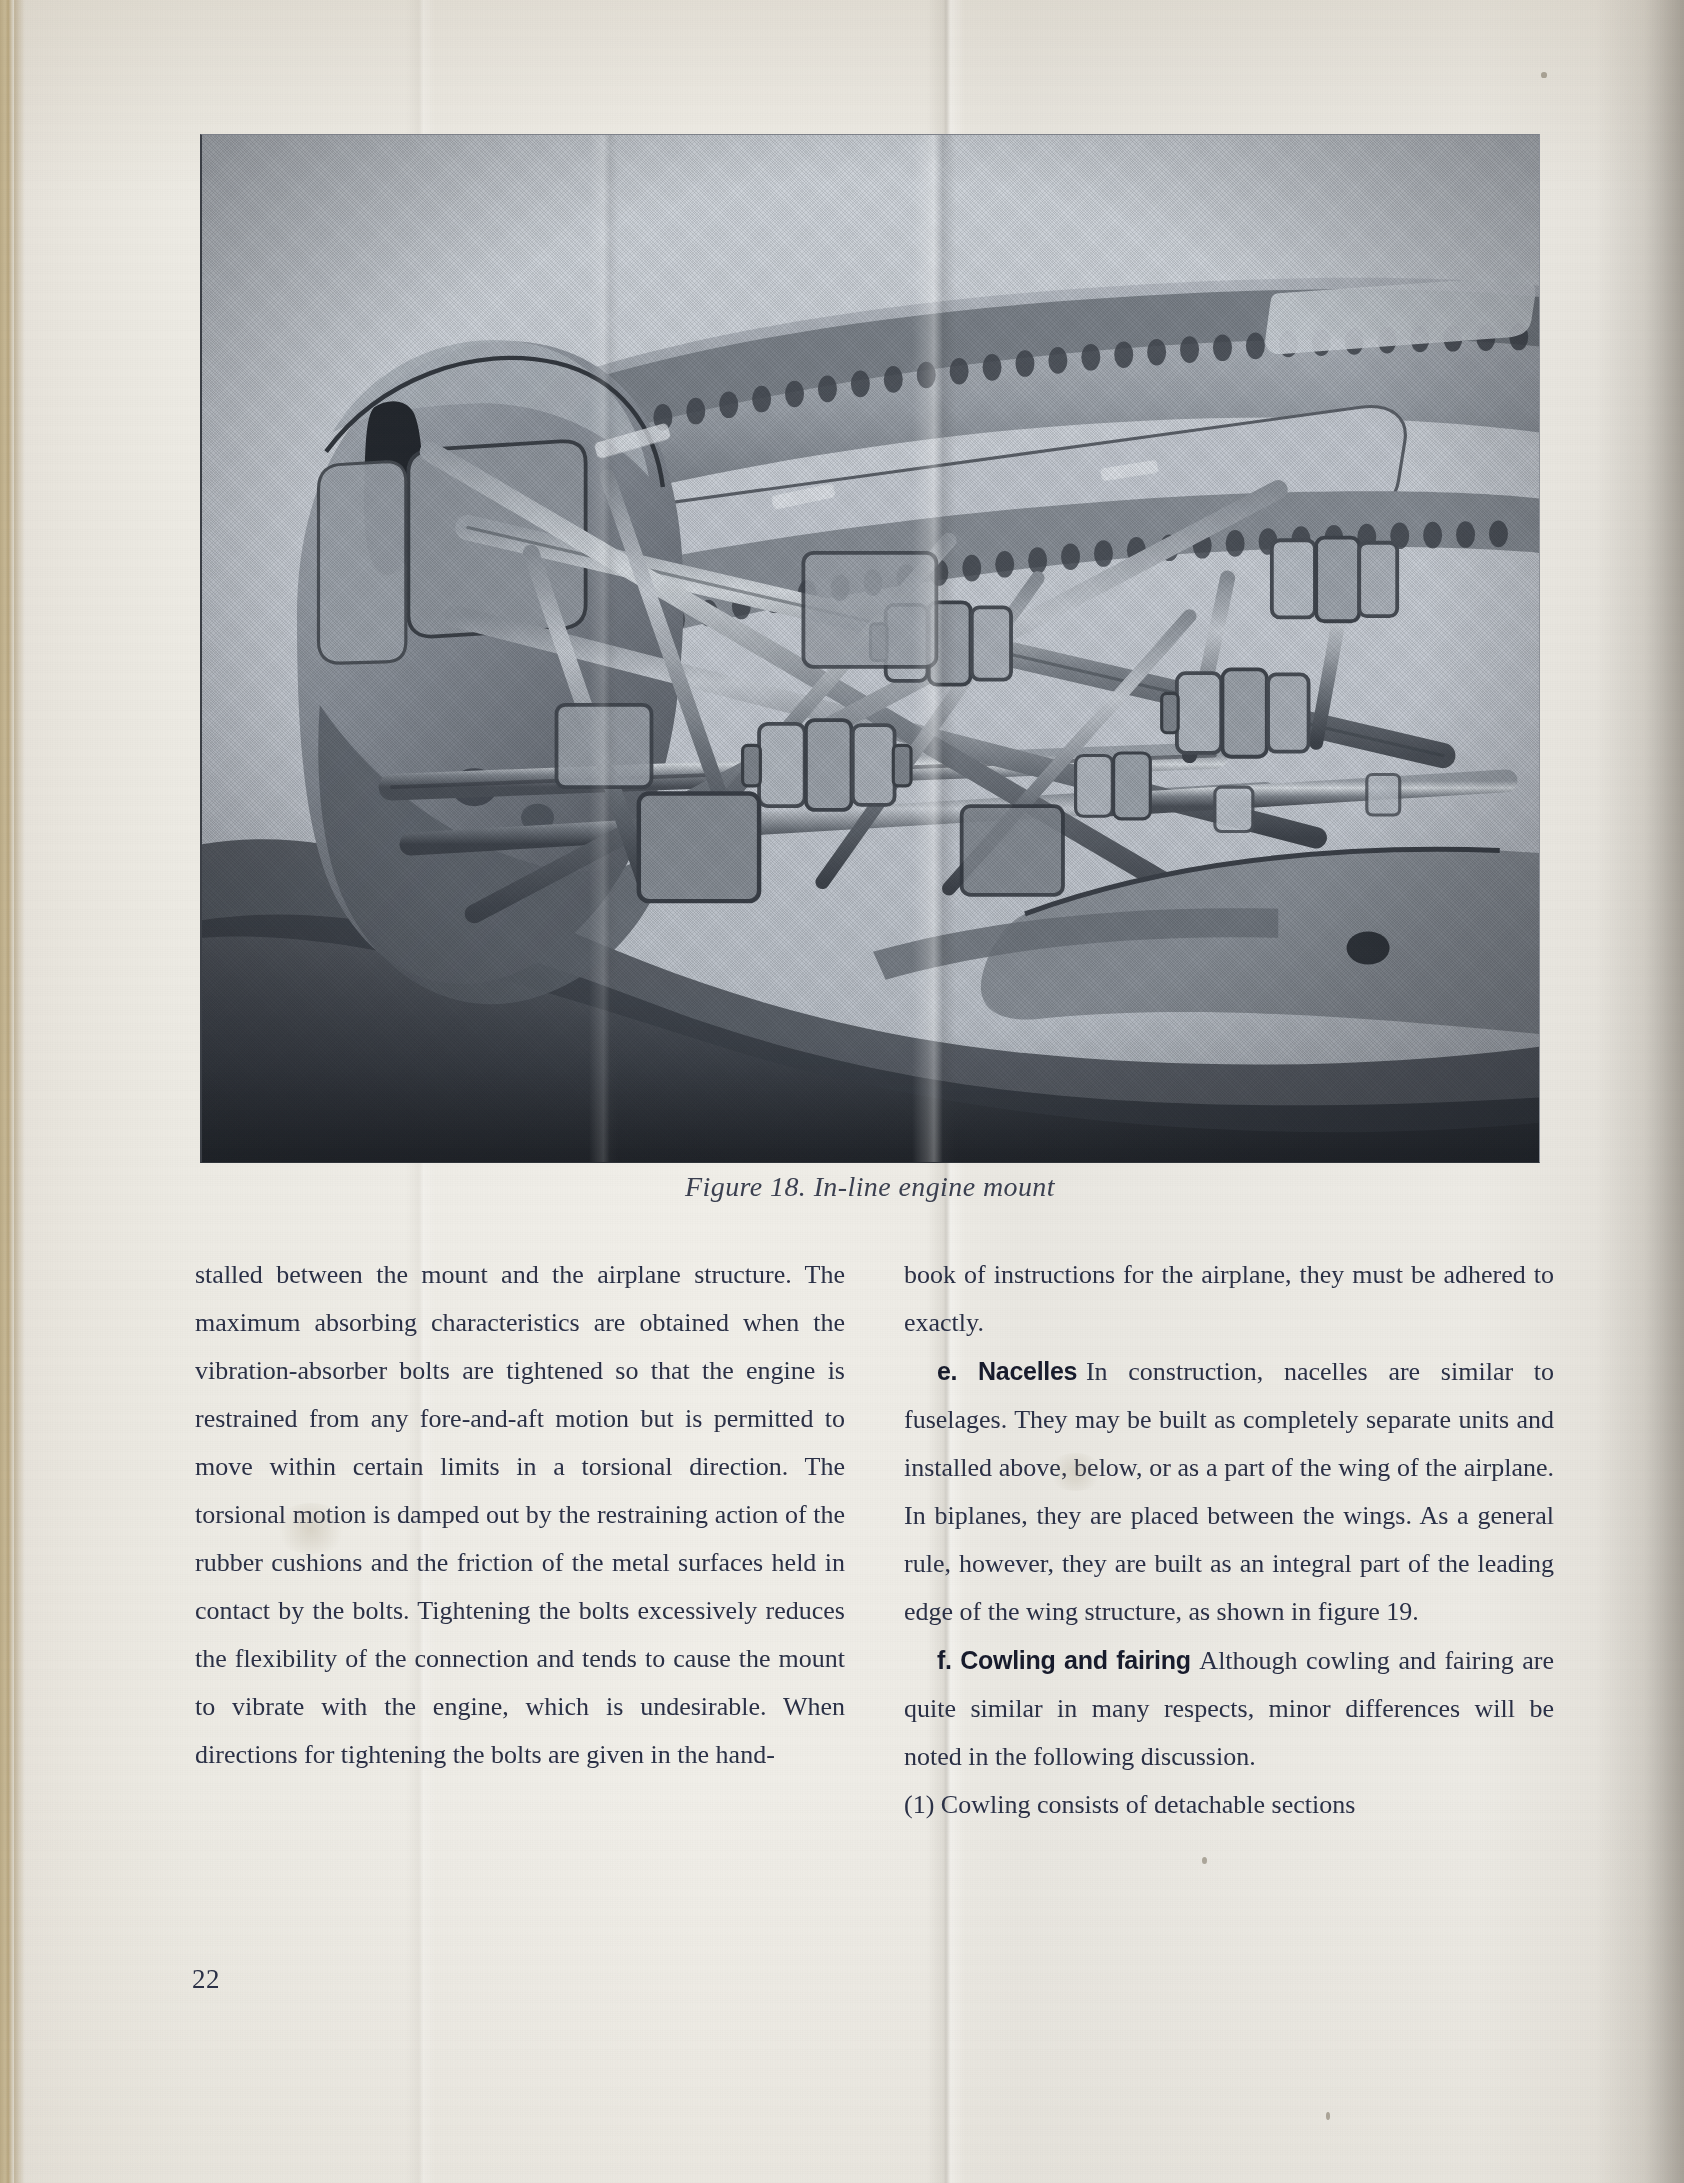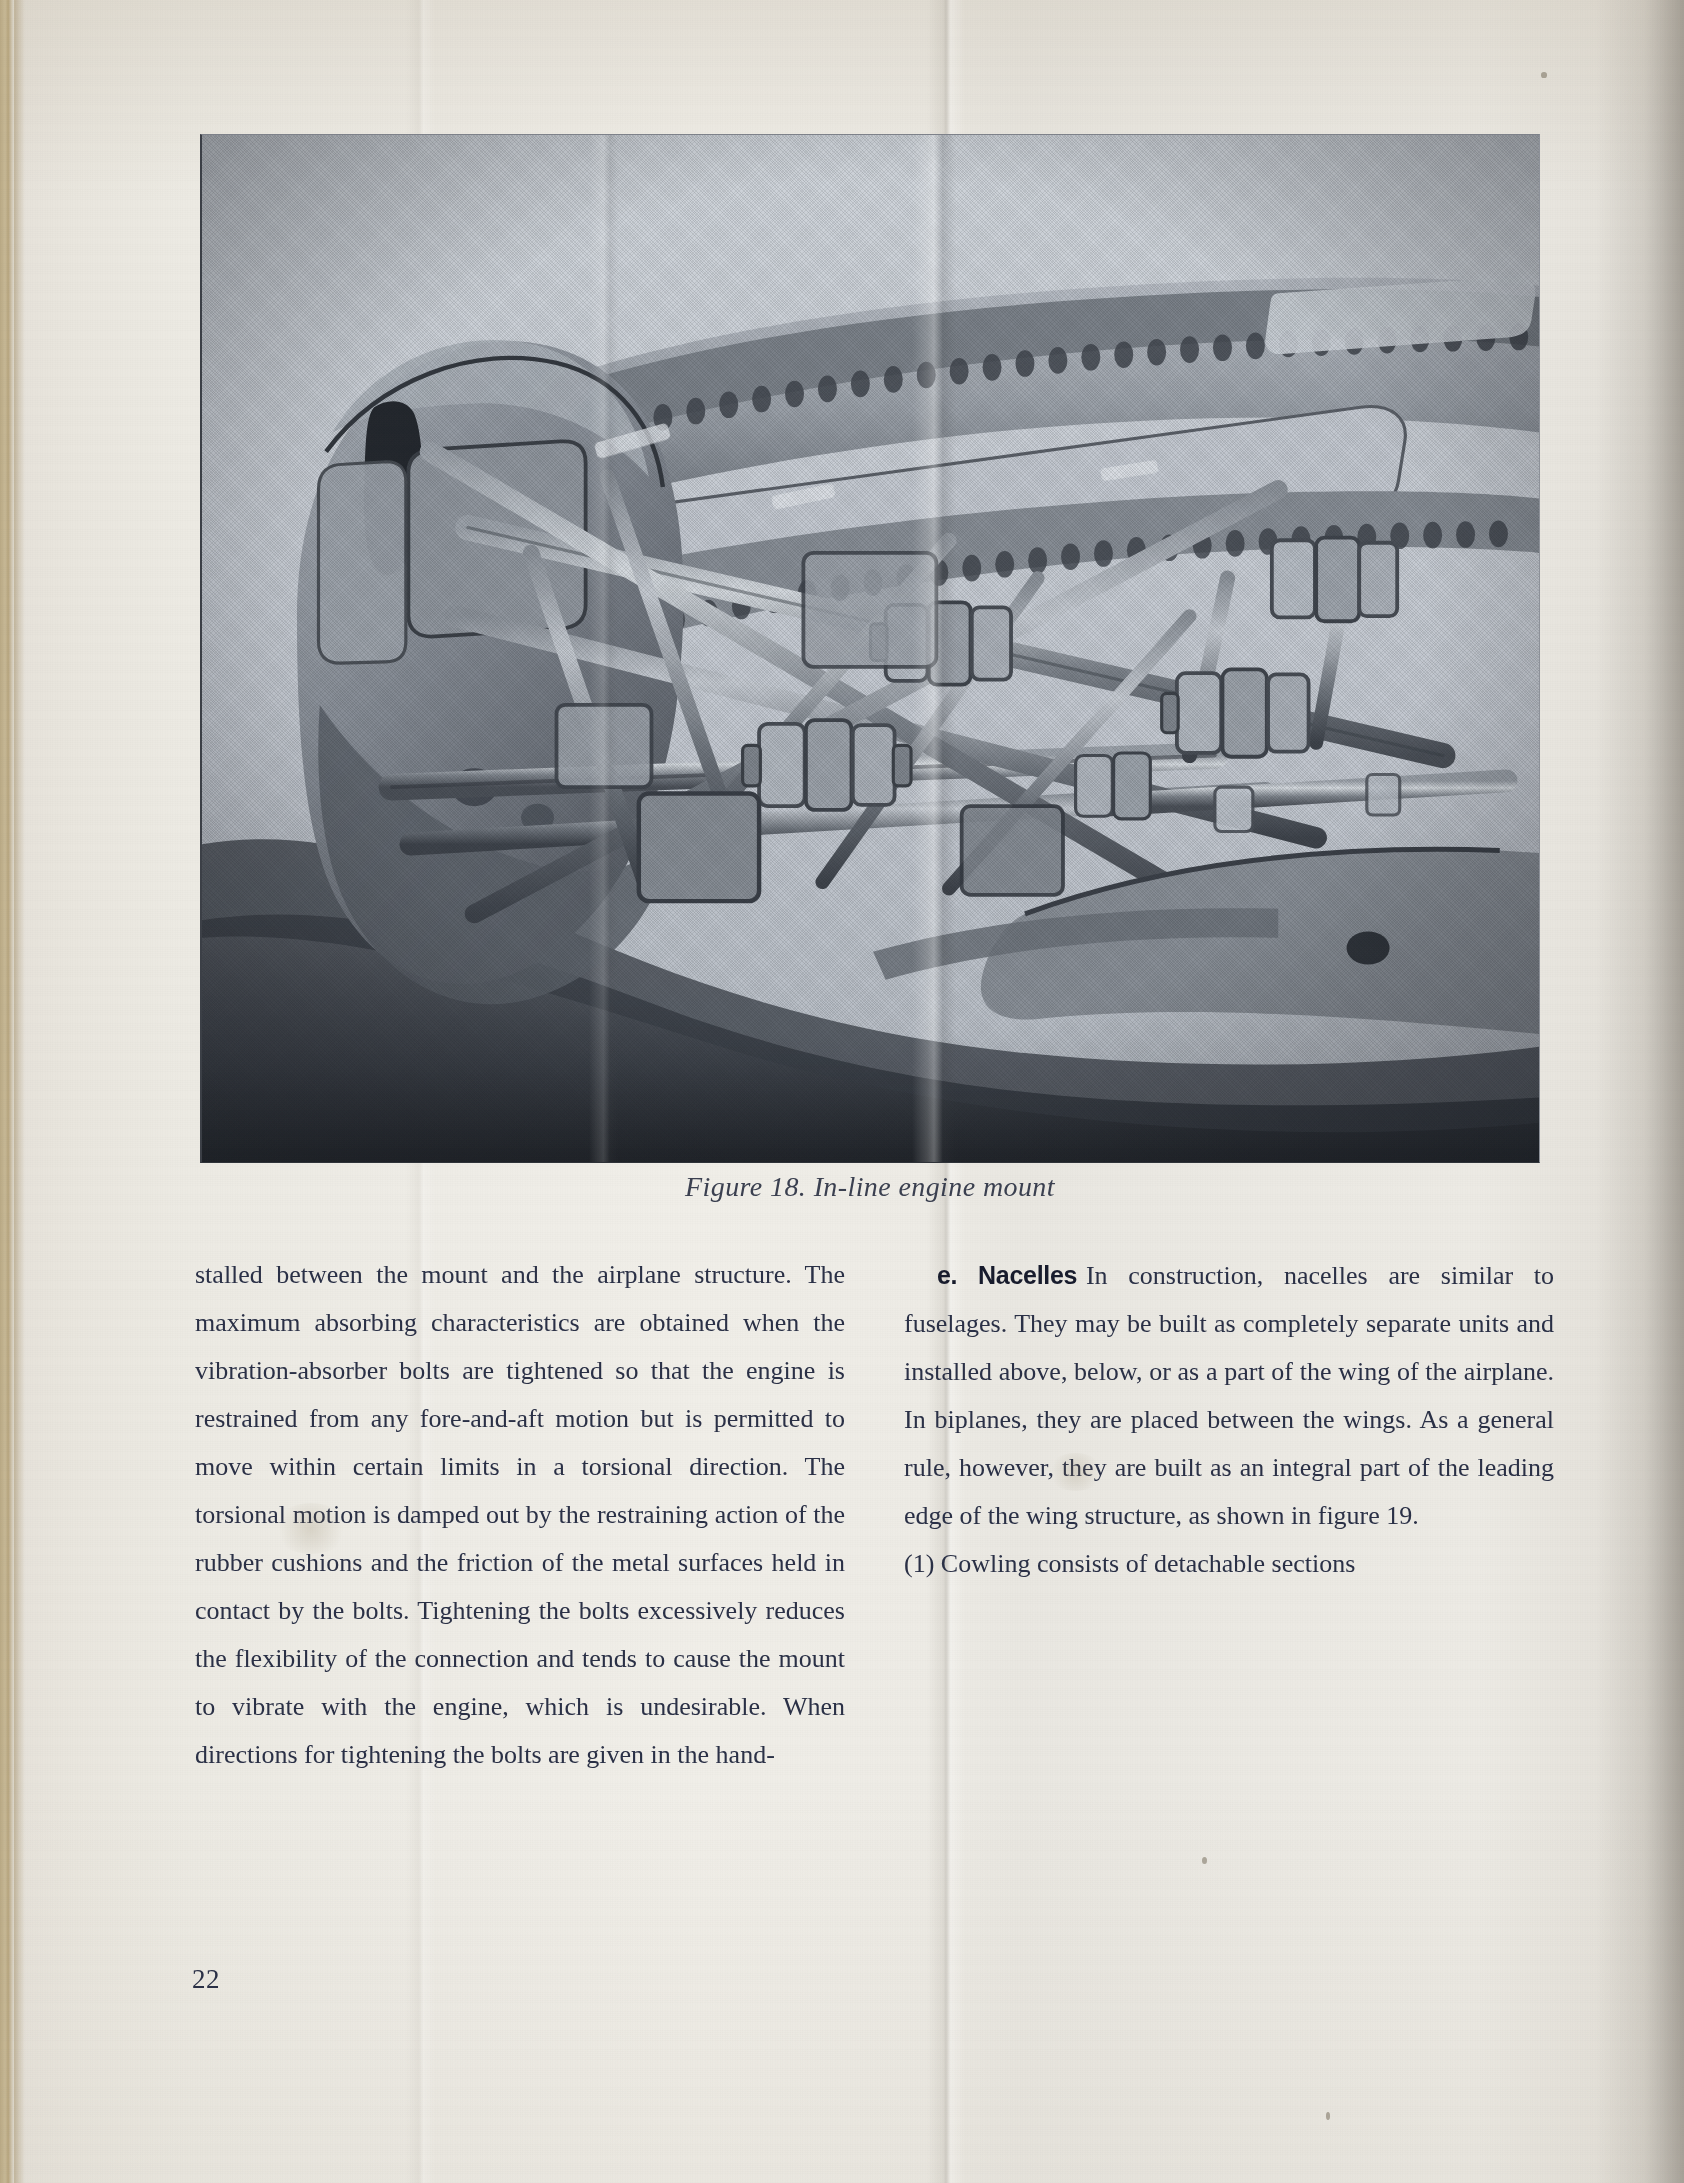--- a/index.html
+++ b/index.html
@@ -438,23 +438,25 @@
 
   <div id="figure-caption">Figure 18. In-line engine mount</div>
 
   <div id="body-columns">
 
     <div class="col left">
       <p>stalled between the mount and the airplane structure.  The maximum absorbing characteristics are obtained when the vibration-absorber bolts are tightened so that the engine is restrained from any fore-and-aft motion but is permitted to move within certain limits in a torsional direction.  The torsional motion is damped out by the restraining action of the rubber cushions and the friction of the metal surfaces held in contact by the bolts.  Tightening the bolts excessively reduces the flexibility of the connection and tends to cause the mount to vibrate with the engine, which is undesirable.  When directions for tightening the bolts are given in the hand-</p>
     </div>
 
     <div class="col right">
+      <p>book of instructions for the airplane, they must be adhered to exactly.</p>
 
       <p class="indent"><span class="sec-head pad-after">e. Nacelles</span><span>In construction, nacelles are similar to fuselages.  They may be built as completely separate units and installed above, below, or as a part of the wing of the airplane.  In biplanes, they are placed between the wings.  As a general rule, however, they are built as an integral part of the leading edge of the wing structure, as shown in figure 19.</span></p>
 
+      <p class="indent"><span class="sec-head pad-after">f. Cowling and fairing</span><span>Although cowling and fairing are quite similar in many respects, minor differences will be noted in the following discussion.</span></p>
 
       <p>(1)  Cowling consists of detachable sections</p>
     </div>
   </div>
 
   <div id="page-number">22</div>
 
   <div class="speck" style="left:1541px;top:72px;width:5.7px;height:5.7px;"></div>
   <div class="speck" style="left:1202px;top:1857px;width:5px;height:7px;"></div>
   <div class="speck" style="left:1326px;top:2112px;width:4.4px;height:8.2px;"></div>

